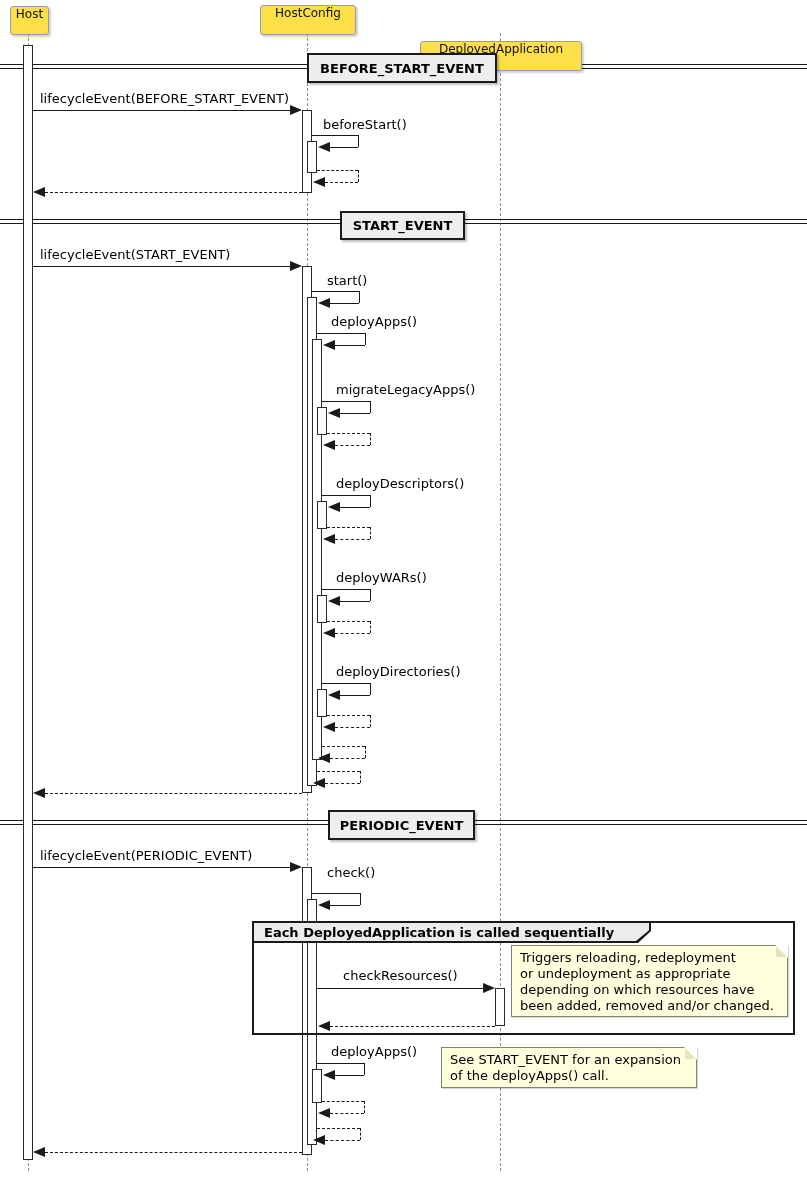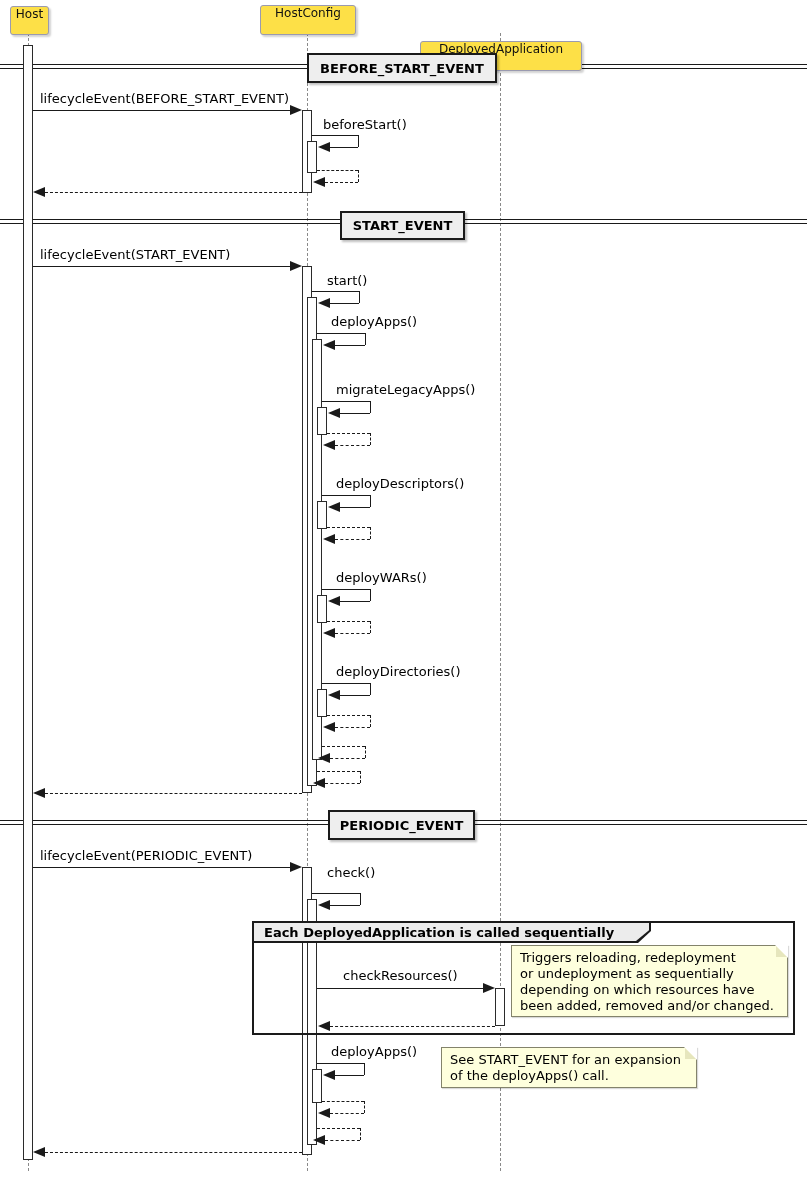--- a/index.html
+++ b/index.html
@@ -193,21 +193,21 @@
   <div class="ln" style="left:317px;top:988px;width:166px;"></div>
   <div class="arwr" style="left:483px;top:983px;"></div>
 
   <div class="lnd" style="left:330px;top:1026px;width:165px;"></div>
   <div class="arwl" style="left:318px;top:1021px;"></div>
 
   <div class="note" style="left:511px;top:945px;width:277px;height:72px;">
     <div class="ear"></div>
     <div class="ear2"></div>
     <div>Triggers reloading, redeployment</div>
-    <div>or undeployment as sequentially</div>
+    <div>or undeployment as appropriate</div>
     <div>depending on which resources have</div>
     <div>been added, removed and/or changed.</div>
   </div>
 
   <div class="msg" style="left:331px;top:1045px;">deployApps()</div>
   <div class="ln" style="left:317px;top:1063px;width:47px;"></div>
   <div class="vln" style="left:364px;top:1063px;height:12px;"></div>
   <div class="ln" style="left:335px;top:1075px;width:29px;"></div>
   <div class="arwl" style="left:323px;top:1070px;"></div>
 

